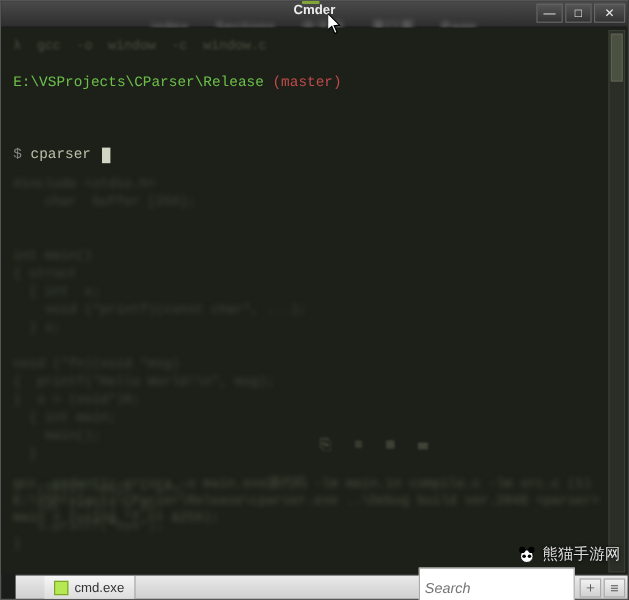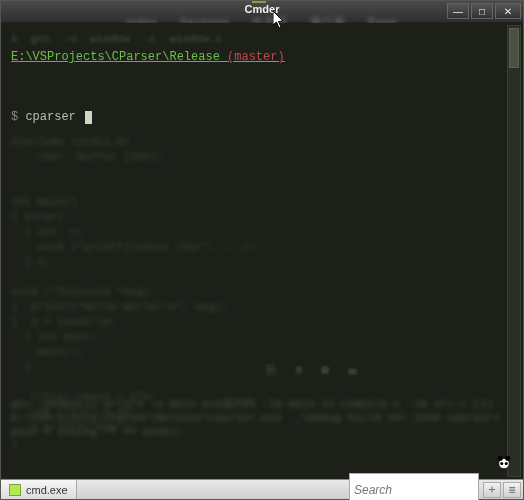--- a/index.html
+++ b/index.html
@@ -71,21 +71,21 @@
     color: #8a9480;
     overflow: hidden;
   }
   .blurline {
     color: #4a5142;
     filter: blur(1.5px);
     font-size: 11px;
     margin-bottom: 2px;
     white-space: pre;
   }
-  .path-line { margin-top: 2px; text-decoration: underline; }
+  .path-line { margin-top: 14px; }
   .path { color: #6cc04a; }
   .branch { color: #c04a4a; }
   .prompt-line { color: #b8c0a8; margin-top: 44px; }
   .dollar { color: #888; }
   .cursor {
     display: inline-block;
     width: 7px; height: 13px;
     background: #cfd6c4;
     vertical-align: text-bottom;
     margin-left: 2px;
@@ -114,28 +114,29 @@
     right: 10px;
     color: #4a5142;
     filter: blur(2px);
     font-size: 11px;
     line-height: 14px;
   }
 
   
   .statusbar {
     position: absolute;
-    left: 0; right: 0; bottom: 0;
+    left: 12px; right: 0; bottom: 0;
     height: 20px;
     background: linear-gradient(#e9e9e9,#cfcfcf);
     border-top: 1px solid #888;
     display: flex;
     align-items: center;
     font-family: "Segoe UI", Tahoma, sans-serif;
     font-size: 11px;
+    padding-left: 24px;
   }
   .tab {
     display: flex;
     align-items: center;
     height: 100%;
     padding: 0 8px;
     background: linear-gradient(#f6f6f6,#dcdcdc);
     border-right: 1px solid #aaa;
     color: #333;
   }
@@ -279,20 +280,21 @@
   </div>
 
   <div class="watermark">
     <svg class="paw" viewBox="0 0 24 24">
       <circle cx="12" cy="14" r="7" fill="#fff" stroke="#000" stroke-width="1"></circle>
       <circle cx="7" cy="7" r="3.5" fill="#000"></circle>
       <circle cx="17" cy="7" r="3.5" fill="#000"></circle>
       <circle cx="9" cy="14" r="2" fill="#000"></circle>
       <circle cx="15" cy="14" r="2" fill="#000"></circle>
     </svg>
+    <span>熊猫手游网</span>
   </div>
 
   <div class="statusbar">
     <div class="tab">
       <div class="tab-icon"></div>
       <span>cmd.exe</span>
     </div>
     <div class="status-spacer"></div>
     <input class="search-box" placeholder="Search" style="">
     <div class="status-btn">＋</div>

